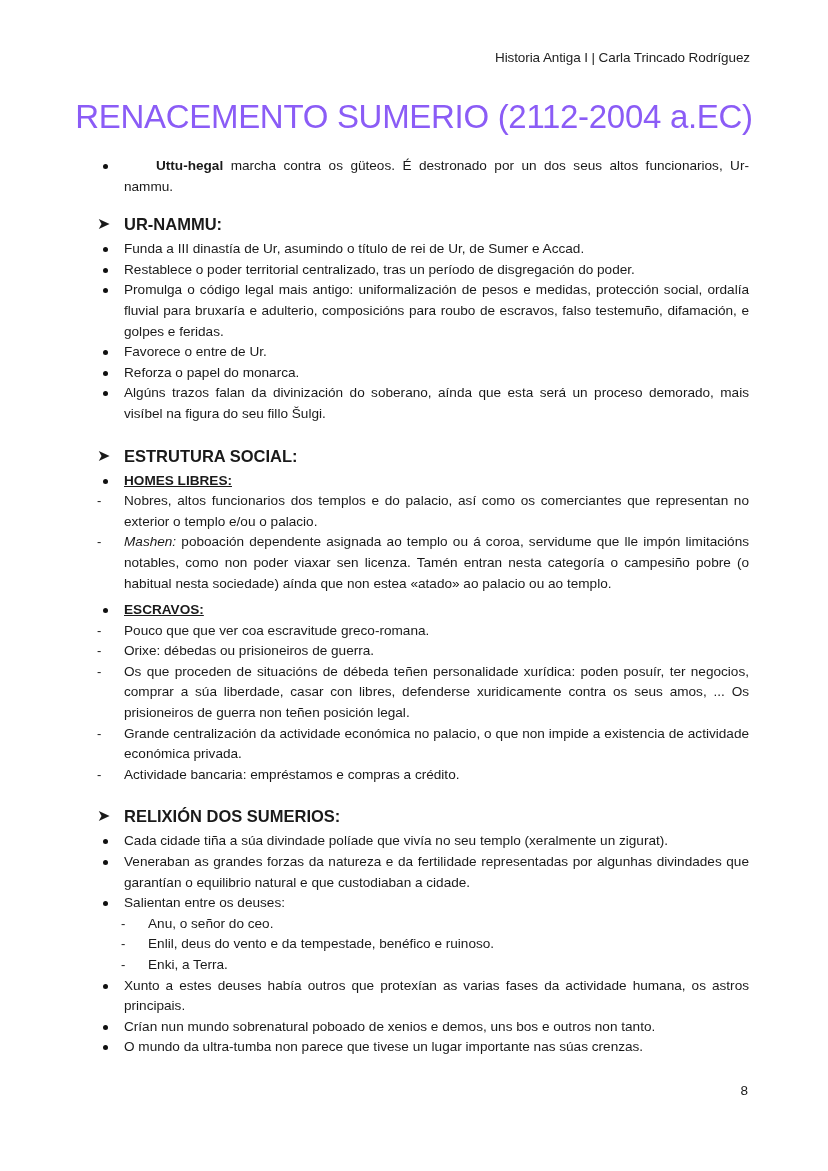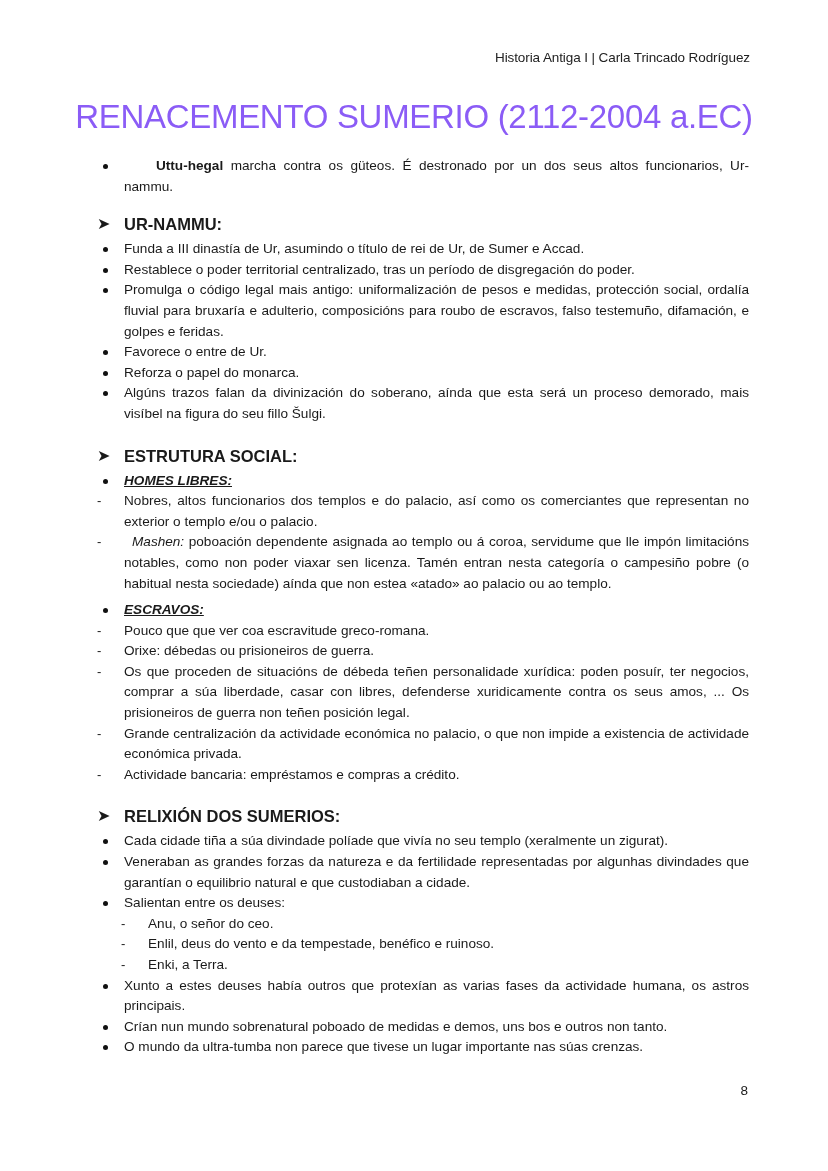--- a/index.html
+++ b/index.html
@@ -12,22 +12,22 @@
   .row { position: relative; padding-left: 28px; text-align: justify; }
   .row .mark { position: absolute; left: 0; top: 0; width: 28px; }
   .bullet .mark::before { content: ""; position: absolute; left: 7px; top: 8px; width: 5px; height: 5px; border-radius: 50%; background: #111; }
   .dash .mark { font-size: 13px; }
   .dash .mark span { position: absolute; left: 1px; }
   .sub { padding-left: 52px; }
   .sub .mark { left: 24px; }
   .section { position: relative; padding-left: 28px; font-weight: bold; font-size: 16.5px; margin-top: 16px; margin-bottom: 4px; line-height: 22px; }
   .section .arrow { position: absolute; left: 1px; top: 0; font-size: 16px; font-weight: normal; }
   .lead { font-weight: bold; margin-left: 32px; }
-  .ul { font-weight: bold; text-decoration: underline; font-style: italic; }
-  .em { font-style: italic; margin-left: 8px; }
+  .ul { font-weight: bold; text-decoration: underline; }
+  .em { font-style: italic; }
   .gap { height: 6px; }
   .pagenum { position: absolute; right: 80px; top: 1083px; font-size: 13.5px; }
 </style>
 </head>
 <body>
 
 <div class="page">
   <div class="header">Historia Antiga I | Carla Trincado Rodríguez</div>
   <div class="title">RENACEMENTO SUMERIO (2112-2004 a.EC)</div>
 
@@ -87,18 +87,18 @@
     <div class="row dash sub"><span class="mark">
           <span>-</span>
         </span><span>Anu, o señor do ceo.</span></div>
     <div class="row dash sub"><span class="mark">
           <span>-</span>
         </span><span>Enlil, deus do vento e da tempestade, benéfico e ruinoso.</span></div>
     <div class="row dash sub"><span class="mark">
           <span>-</span>
         </span><span>Enki, a Terra.</span></div>
     <div class="row bullet"><span class="mark"></span><span>Xunto a estes deuses había outros que protexían as varias fases da actividade humana, os astros principais.</span></div>
-    <div class="row bullet"><span class="mark"></span><span>Crían nun mundo sobrenatural poboado de medidas e demos, uns bos e outros non tanto.</span></div>
+    <div class="row bullet"><span class="mark"></span><span>Crían nun mundo sobrenatural poboado de xenios e demos, uns bos e outros non tanto.</span></div>
     <div class="row bullet"><span class="mark"></span><span>O mundo da ultra-tumba non parece que tivese un lugar importante nas súas crenzas.</span></div>
   </div>
 
   <div class="pagenum">8</div>
 </div>
 
 </body></html>

